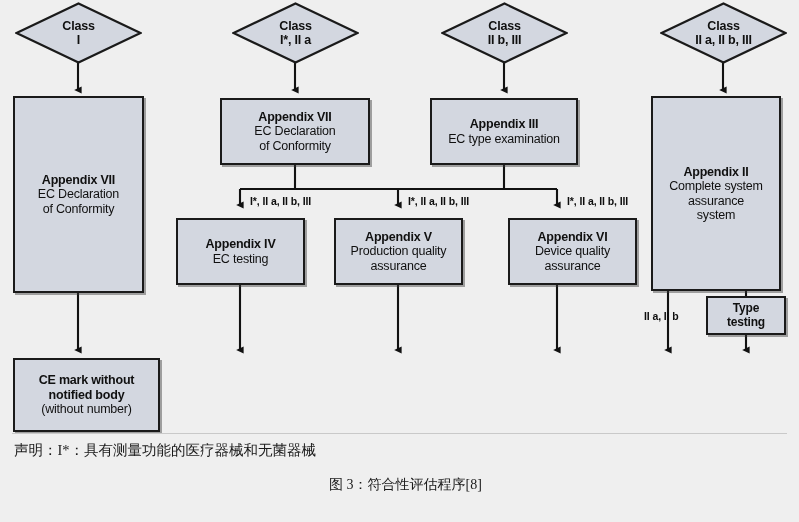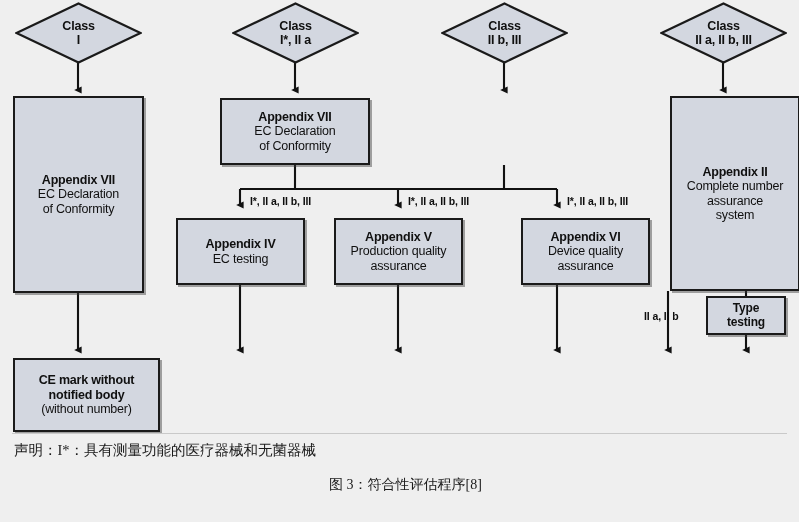--- a/index.html
+++ b/index.html
@@ -188,40 +188,44 @@
     <div class="sub">EC Declaration</div>
     <div class="sub">of Conformity</div>
   </div>
 
   <div class="node" style="left:220px; top:98px; width:150px; height:67px;">
     <div class="ttl">Appendix VII</div>
     <div class="sub">EC Declaration</div>
     <div class="sub">of Conformity</div>
   </div>
 
-
-  <div class="node" style="left:670px; top:96px; width:130px; height:195px;">
+  <div class="node" style="left:430px; top:98px; width:148px; height:67px;">
+    <div class="ttl">Appendix III</div>
+    <div class="sub">EC type examination</div>
+  </div>
+
+  <div class="node" style="left:651px; top:96px; width:130px; height:195px;">
     <div class="ttl">Appendix II</div>
-    <div class="sub">Complete number</div>
+    <div class="sub">Complete system</div>
     <div class="sub">assurance</div>
     <div class="sub">system</div>
   </div>
 
   <div class="node" style="left:176px; top:218px; width:129px; height:67px;">
     <div class="ttl">Appendix IV</div>
     <div class="sub">EC testing</div>
   </div>
 
   <div class="node" style="left:334px; top:218px; width:129px; height:67px;align-items:center;">
     <div class="ttl">Appendix V</div>
     <div class="sub">Production quality</div>
     <div class="sub">assurance</div>
   </div>
 
-  <div class="node" style="left:521px; top:218px; width:129px; height:67px;">
+  <div class="node" style="left:508px; top:218px; width:129px; height:67px;">
     <div class="ttl">Appendix VI</div>
     <div class="sub">Device quality</div>
     <div class="sub">assurance</div>
   </div>
 
   <div class="node small" style="left:706px; top:296px; width:80px; height:39px;">
     <div class="ttl">Type</div>
     <div class="ttl">testing</div>
   </div>
 

